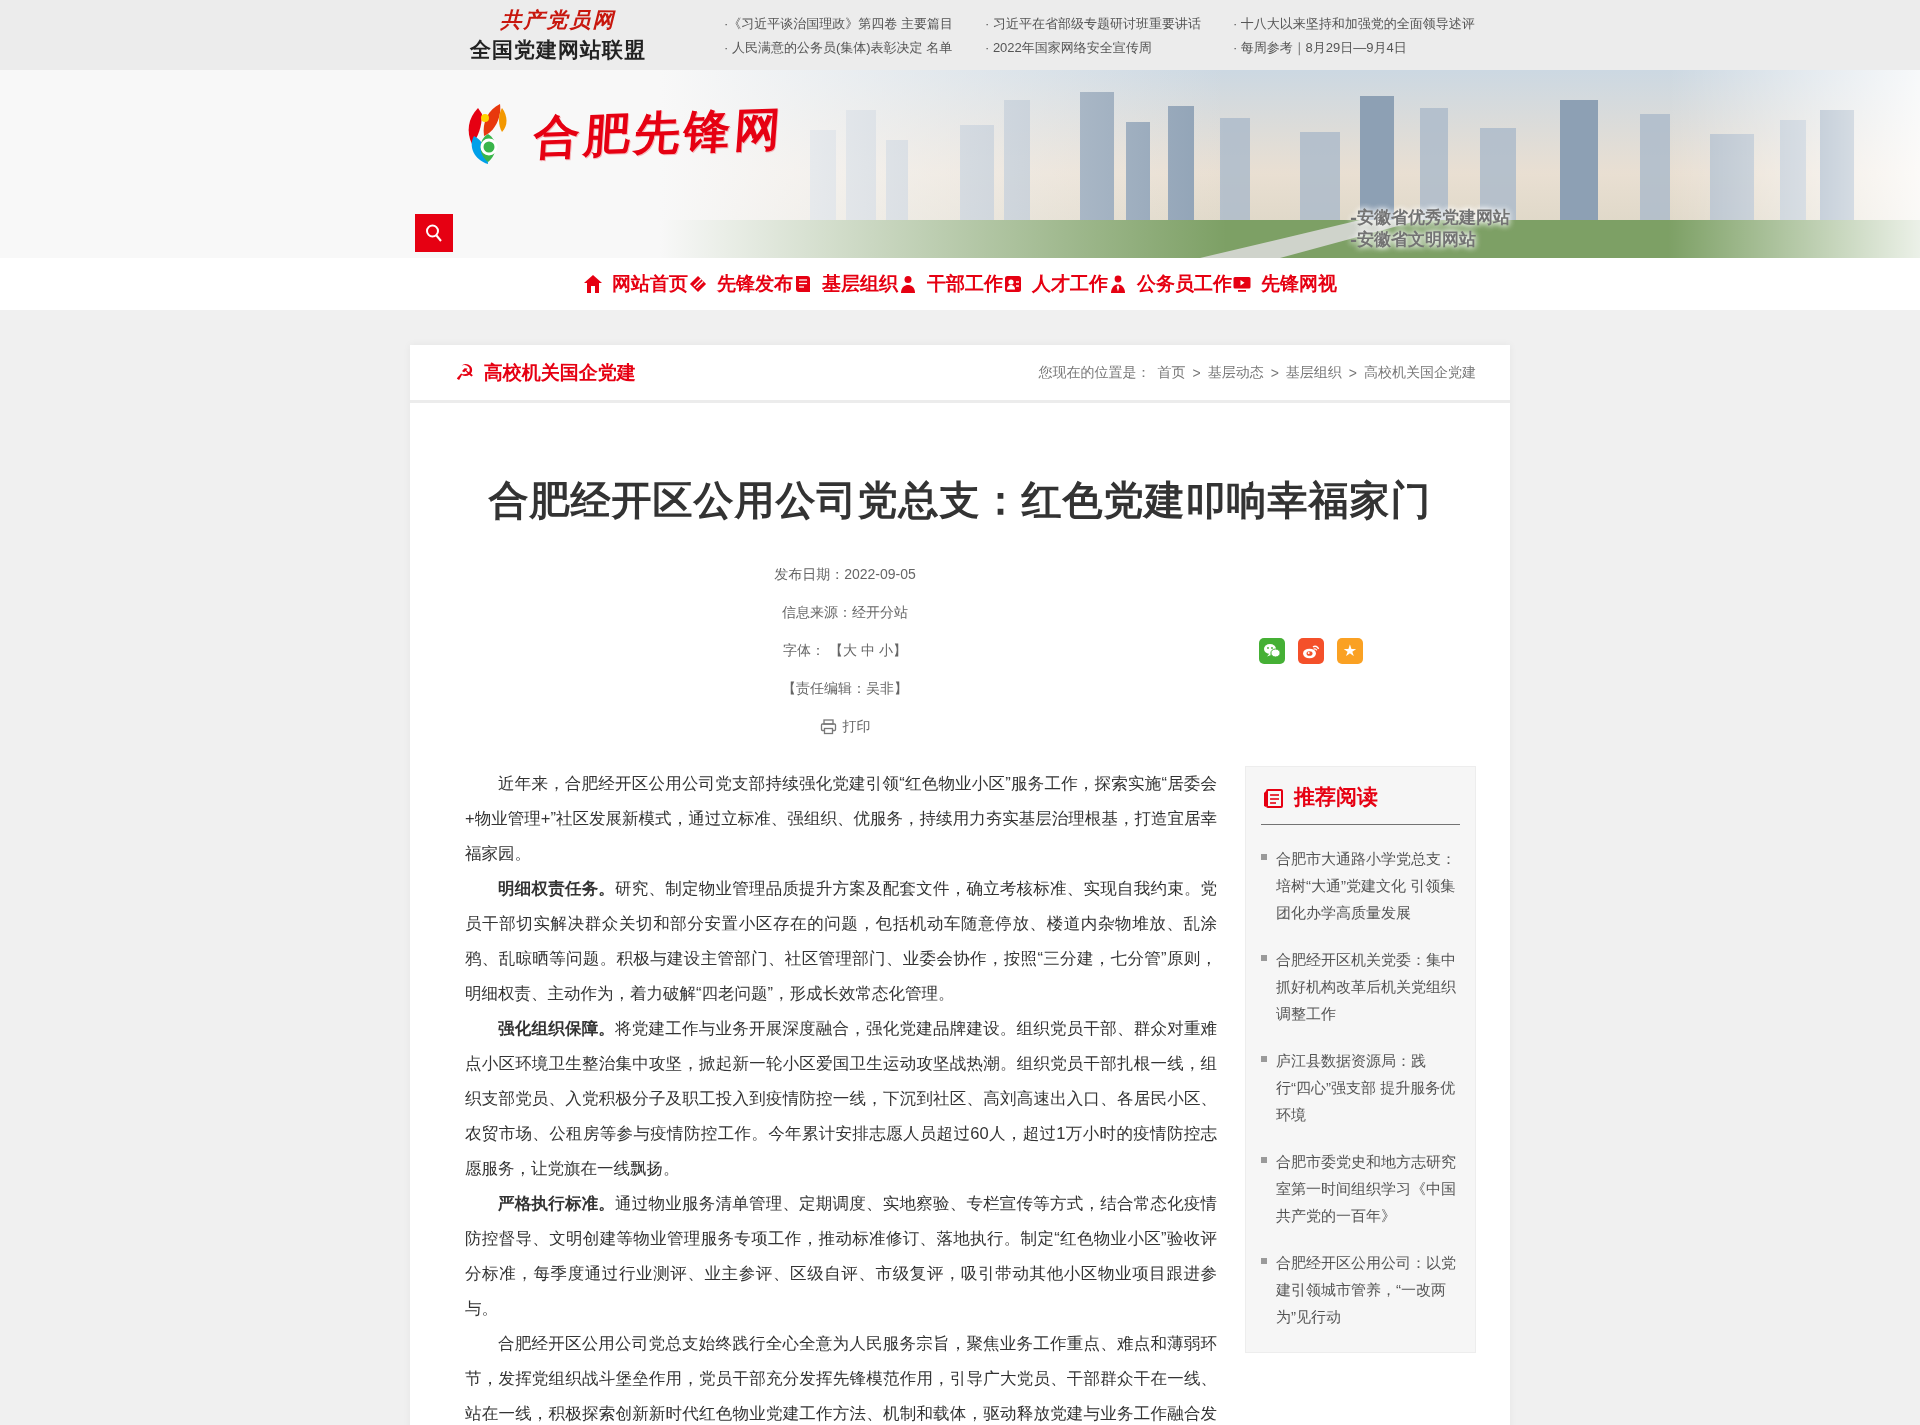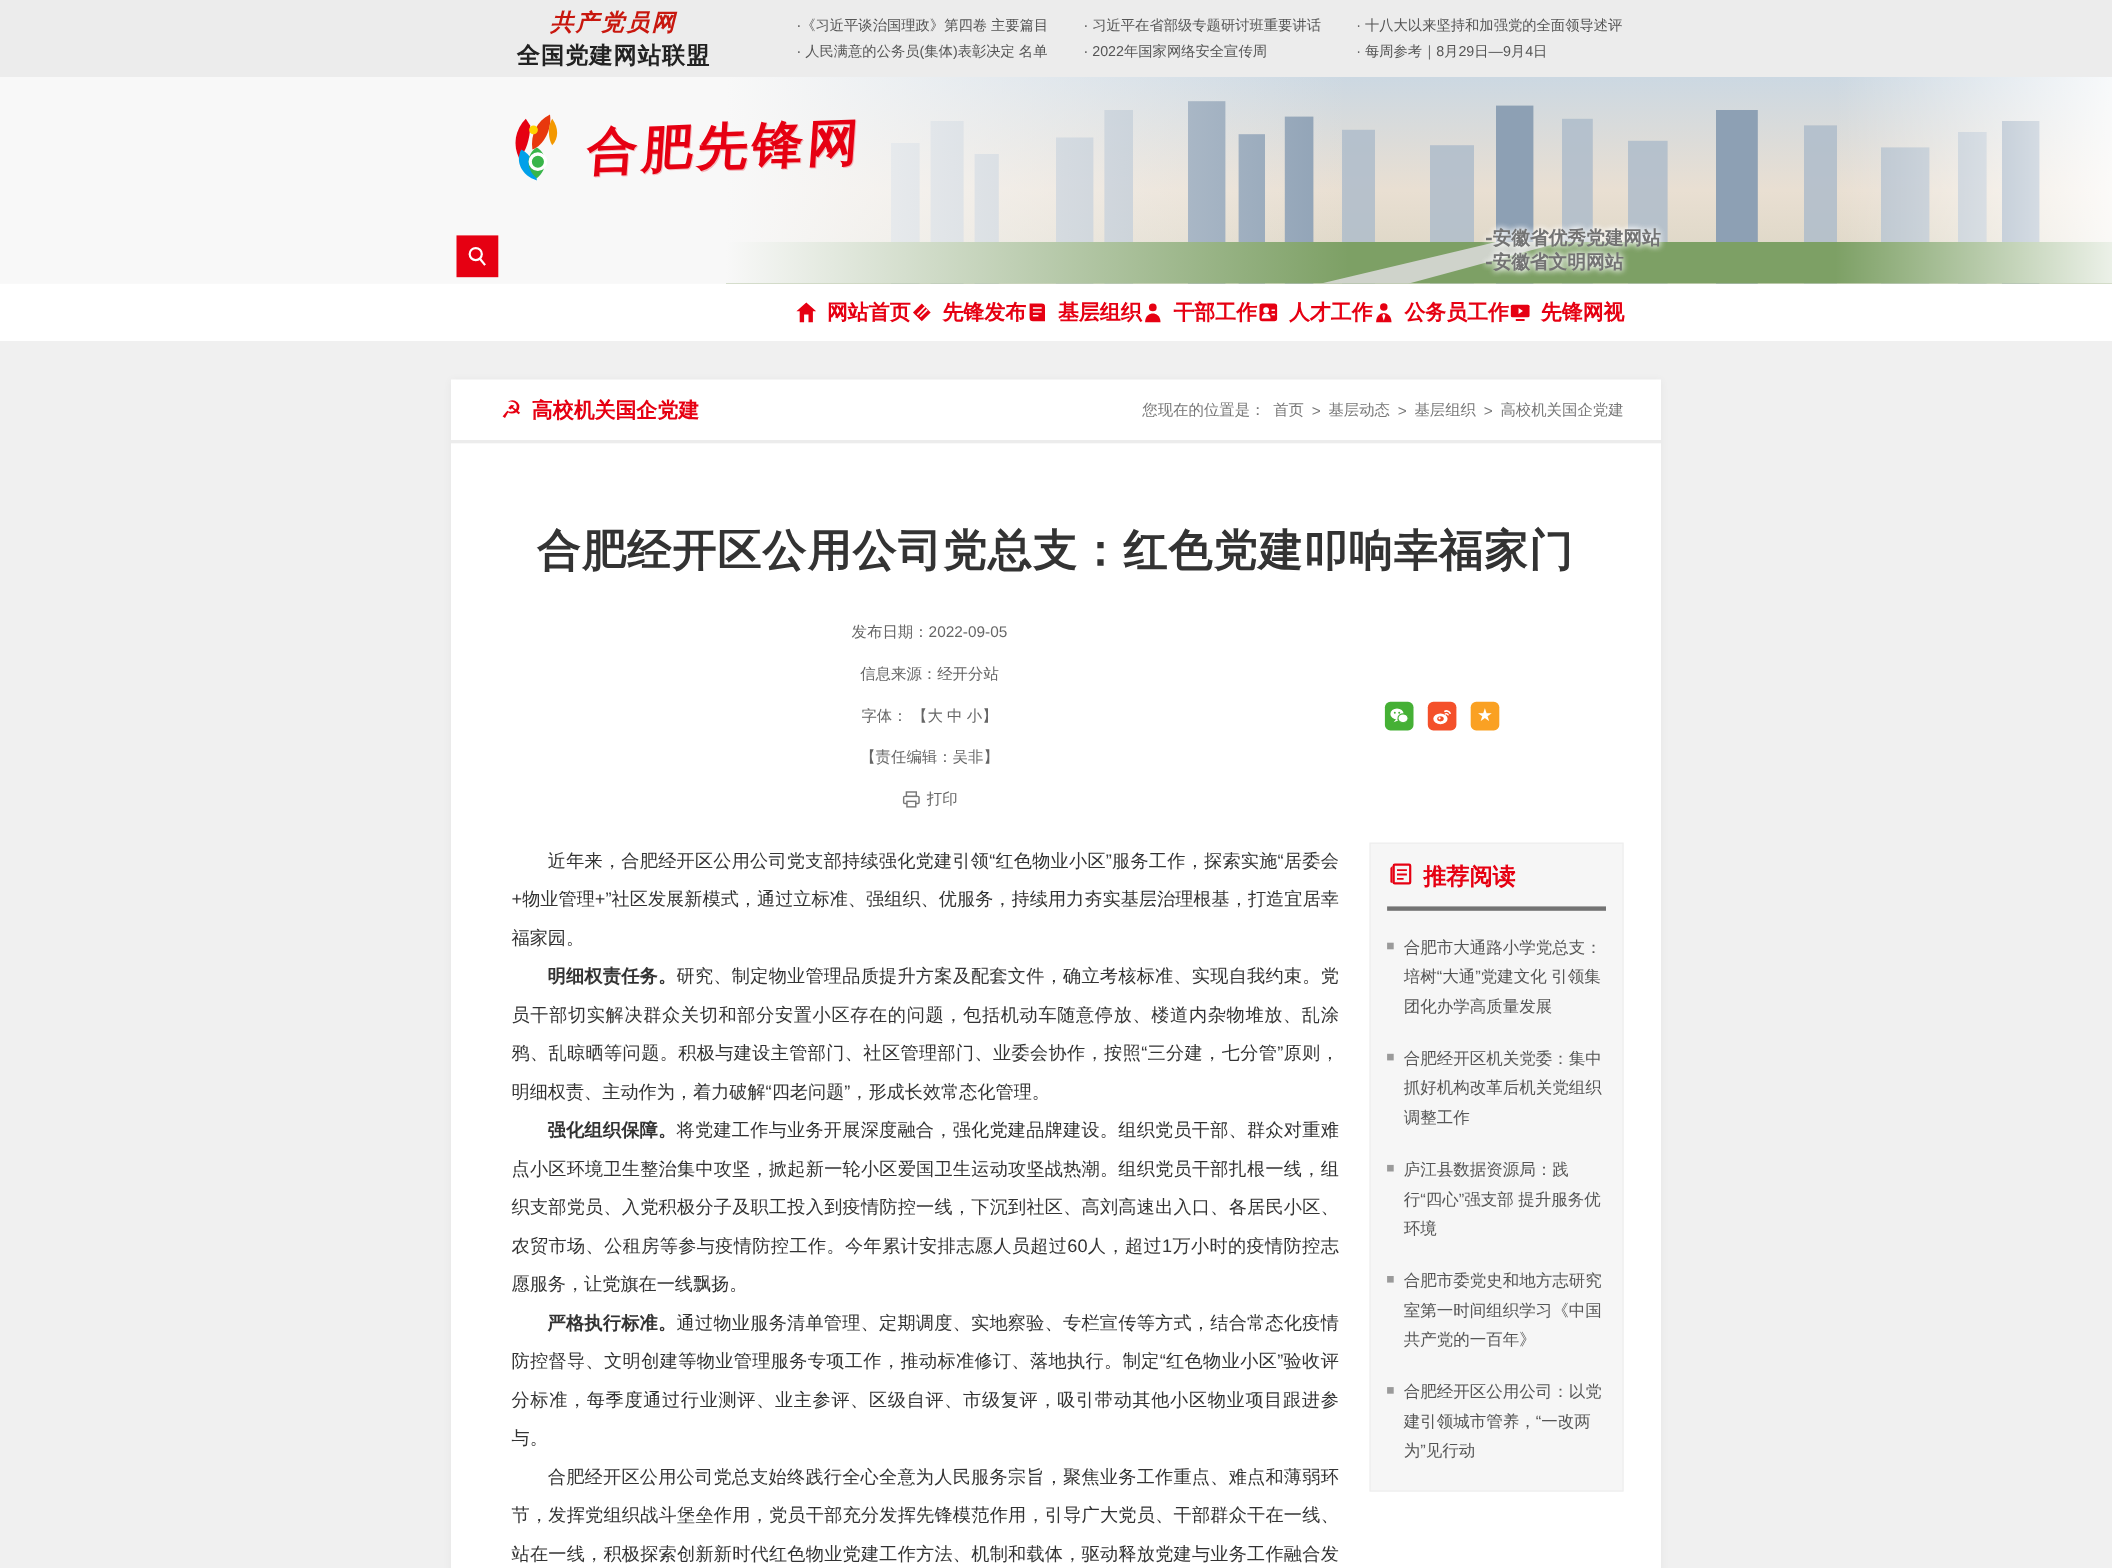--- a/index.html
+++ b/index.html
@@ -21,21 +21,21 @@
   .banner { height:188px; position:relative; background:#f8f8f8; overflow:hidden; }
   .skyline { position:absolute; right:0; top:0; height:188px; width:1260px; }
   .banner .inner { height:100%; }
   .site-logo { position:absolute; left:48px; top:32px; display:flex; align-items:center; }
   .site-name { font-family:"DejaVu Serif",serif; font-weight:bold; font-size:46px; color:#e60012; margin-left:14px; transform:skewX(-6deg) rotate(-2deg); text-shadow:1px 1px 0 rgba(230,0,18,.25); letter-spacing:4px; }
   .honors { position:absolute; right:0; bottom:8px; font-family:"DejaVu Serif",serif; font-weight:bold; font-size:17px; color:#737373; line-height:22px; text-shadow:0 0 6px #fff,0 0 6px #fff; }
   .search-btn { position:absolute; left:5px; bottom:6px; width:38px; height:38px; background:#e60012; border:none; cursor:pointer; display:flex; align-items:center; justify-content:center; }
 
   
   .nav { background:#fff; height:52px; }
-  .nav .inner { display:flex; justify-content:flex-end; align-items:center; height:52px; padding:0 33px; }
+  .nav .inner { display:flex; justify-content:center; align-items:center; height:52px; padding:0 33px; }
   .nav-item { display:flex; align-items:center; color:#e60012; font-size:19px; font-weight:bold; }
   .nav-item svg { margin-right:9px; }
 
   
   .main-bg { background:#f0f0f0; padding:35px 0 22px; }
   .card { width:1100px; margin:0 auto; background:#fff; min-height:895px; box-shadow:0 0 8px rgba(0,0,0,.05); padding-bottom:55px; }
   .crumb-row { display:flex; align-items:center; justify-content:space-between; padding:0 34px 0 45px; height:58px; border-bottom:3px solid #ececec; }
   .crumb-left { display:flex; align-items:center; }
   .emblem { color:#e60012; font-size:22px; margin-right:9px; }
   .sec-title { color:#e60012; font-size:19px; font-weight:bold; }
@@ -51,21 +51,21 @@
   .share-wechat { background:#45b035; }
   .share-weibo { background:#f4502a; }
   .share-star { background:#faa123; font-size:16px; line-height:1; }
 
   .cols { display:flex; margin-top:30px; padding:0 34px 0 55px; gap:28px; }
   .article-col { width:760px; }
   .article-col p { font-size:16.5px; color:#333; line-height:35px; text-indent:2em; text-align:justify; }
   .article-col b { font-weight:bold; }
 
   .sidebar { width:233px; background:#f6f6f6; border:1px solid #ededed; align-self:flex-start; padding:16px 15px 22px; }
-  .side-head { display:flex; align-items:flex-start; gap:9px; padding-bottom:13px; border-bottom:4px solid #737373; }
+  .side-head { display:flex; align-items:flex-end; gap:9px; padding-bottom:13px; border-bottom:1px solid #737373; }
   .side-head span { color:#e60012; font-size:21px; font-weight:bold; }
   .rec-item { position:relative; padding-left:15px; margin-top:20px; }
   .rec-item .bullet { position:absolute; left:0; top:9px; width:6px; height:6px; background:#9a9a9a; }
   .rec-item a { font-size:15px; color:#555; line-height:27px; display:block; }
 
   
   .links-bar { background:#fbfbfb; height:69px; border-top:1px solid #e8e8e8; }
   .links-bar .inner { display:flex; align-items:center; justify-content:space-between; height:100%; }
   .links-title { font-size:18px; font-weight:bold; color:#222; }
   .link-drop { font-size:16px; color:#555; display:flex; align-items:center; gap:8px; }

